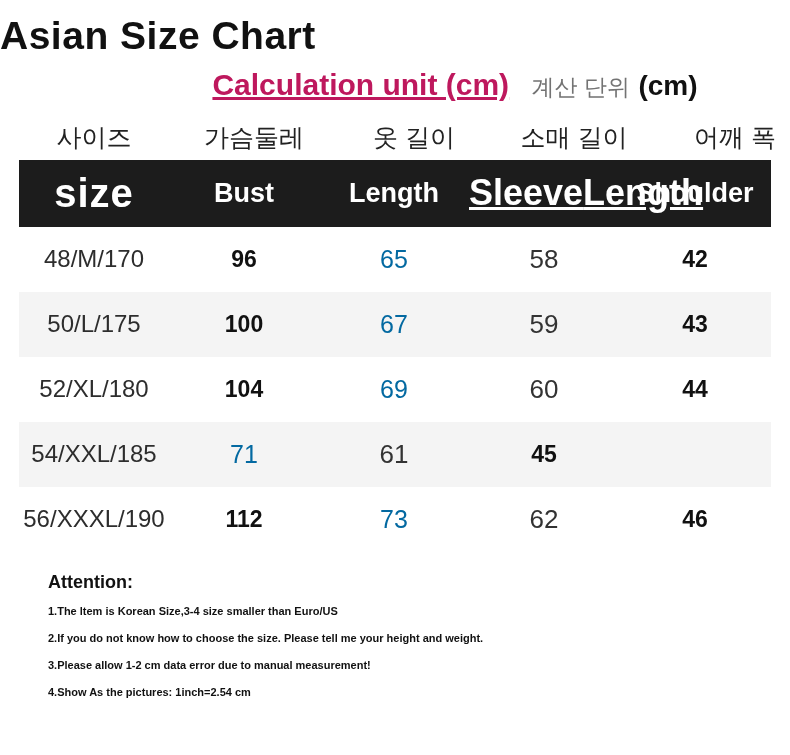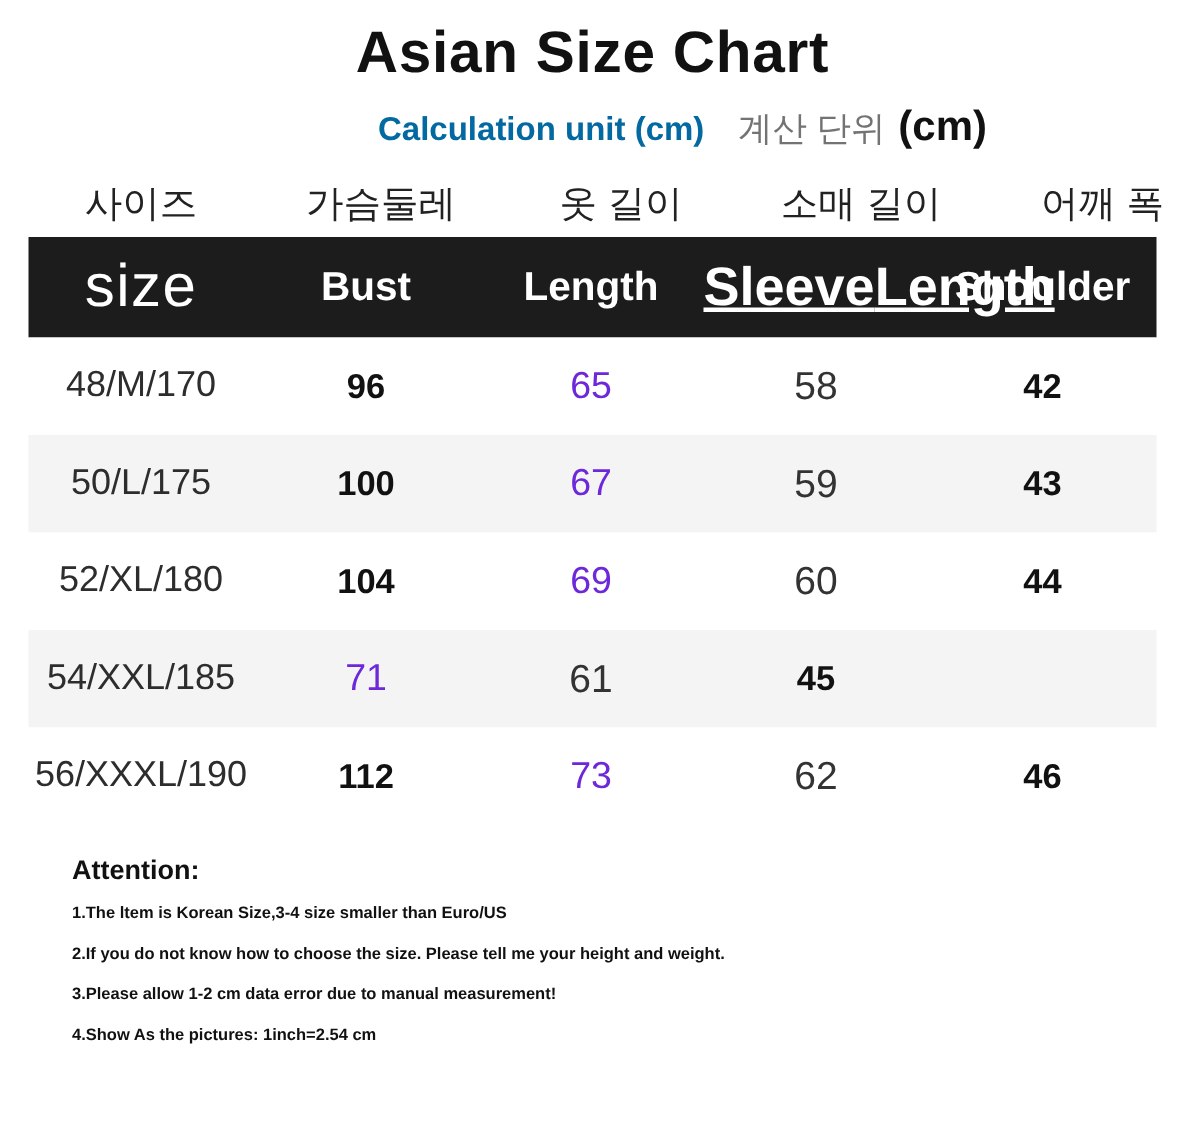--- a/index.html
+++ b/index.html
@@ -4,48 +4,48 @@
 <style>
   * { margin:0; padding:0; box-sizing:border-box; }
   html,body { background:#ffffff; }
   .page {
     width:790px; height:755px; position:relative; overflow:hidden;
     background:#ffffff;
     font-family:"Liberation Sans","DejaVu Sans",sans-serif;
     color:#111;
   }
   .title {
-    padding-top:14px; text-align:center;
+    padding-top:14px; 
     font-size:39px; font-weight:800; letter-spacing:.5px; color:#111;
     line-height:1.12;
   }
   .subtitle { margin-top:10px; text-align:center; white-space:nowrap; }
   .subtitle-inner { display:inline-block; position:relative; left:60px; }
-  .sub-en { font-size:22px; font-weight:800; color:#0369a1; }
+  .sub-en { font-size:30px; font-weight:800; color:#be185d;text-decoration:underline; }
   .sub-kr { font-size:23px; font-weight:400; color:#737373; margin-left:18px; }
   .sub-kr-unit { font-size:28px; font-weight:800; color:#111; margin-left:4px; }
 
   .grid5 {
     margin-left:19px; width:752px; display:grid;
     grid-template-columns:150px 150px 150px 150px 152px;
     align-items:center;
   }
   .korean-row { margin-top:16px; height:38px;gap:10px; }
   .kcell { text-align:center; font-size:25px; font-weight:400; color:#222; }
 
   .header-row { margin-top:3px; height:67px; background:#1c1c1c; }
   .hcell { text-align:center; color:#ffffff; font-size:27px; font-weight:700; }
-  .h-size { font-size:40px; font-weight:400; letter-spacing:1px; }
+  .h-size { font-size:40px; font-weight:700; letter-spacing:1px; }
   .h-sleeve { display:flex; flex-direction:row; line-height:1.15; font-size:36px;text-decoration:underline; }
 
   .row { height:65px; background:#ffffff; }
   .row.alt { background:#f4f4f4; }
   .cell { text-align:center; font-size:24px; color:#2d2d2d; }
   .c-size { font-size:24px; }
-  .c-length { font-size:25px; color:#6d28d9; }
+  .c-length { font-size:25px; color:#0369a1; }
   .c-sleeve { font-size:26px; color:#333; }
   .c-bust, .c-shoulder { font-weight:700; color:#111; font-size:23px; }
 
   .attention { margin:20px 0 0 48px; }
   .attn-heading { font-size:18px; font-weight:800; color:#111; margin-bottom:5px; }
   .attn-line { font-size:11px; font-weight:700; color:#111; line-height:27px; white-space:nowrap; }
 </style>
 </head>
 <body>
 

